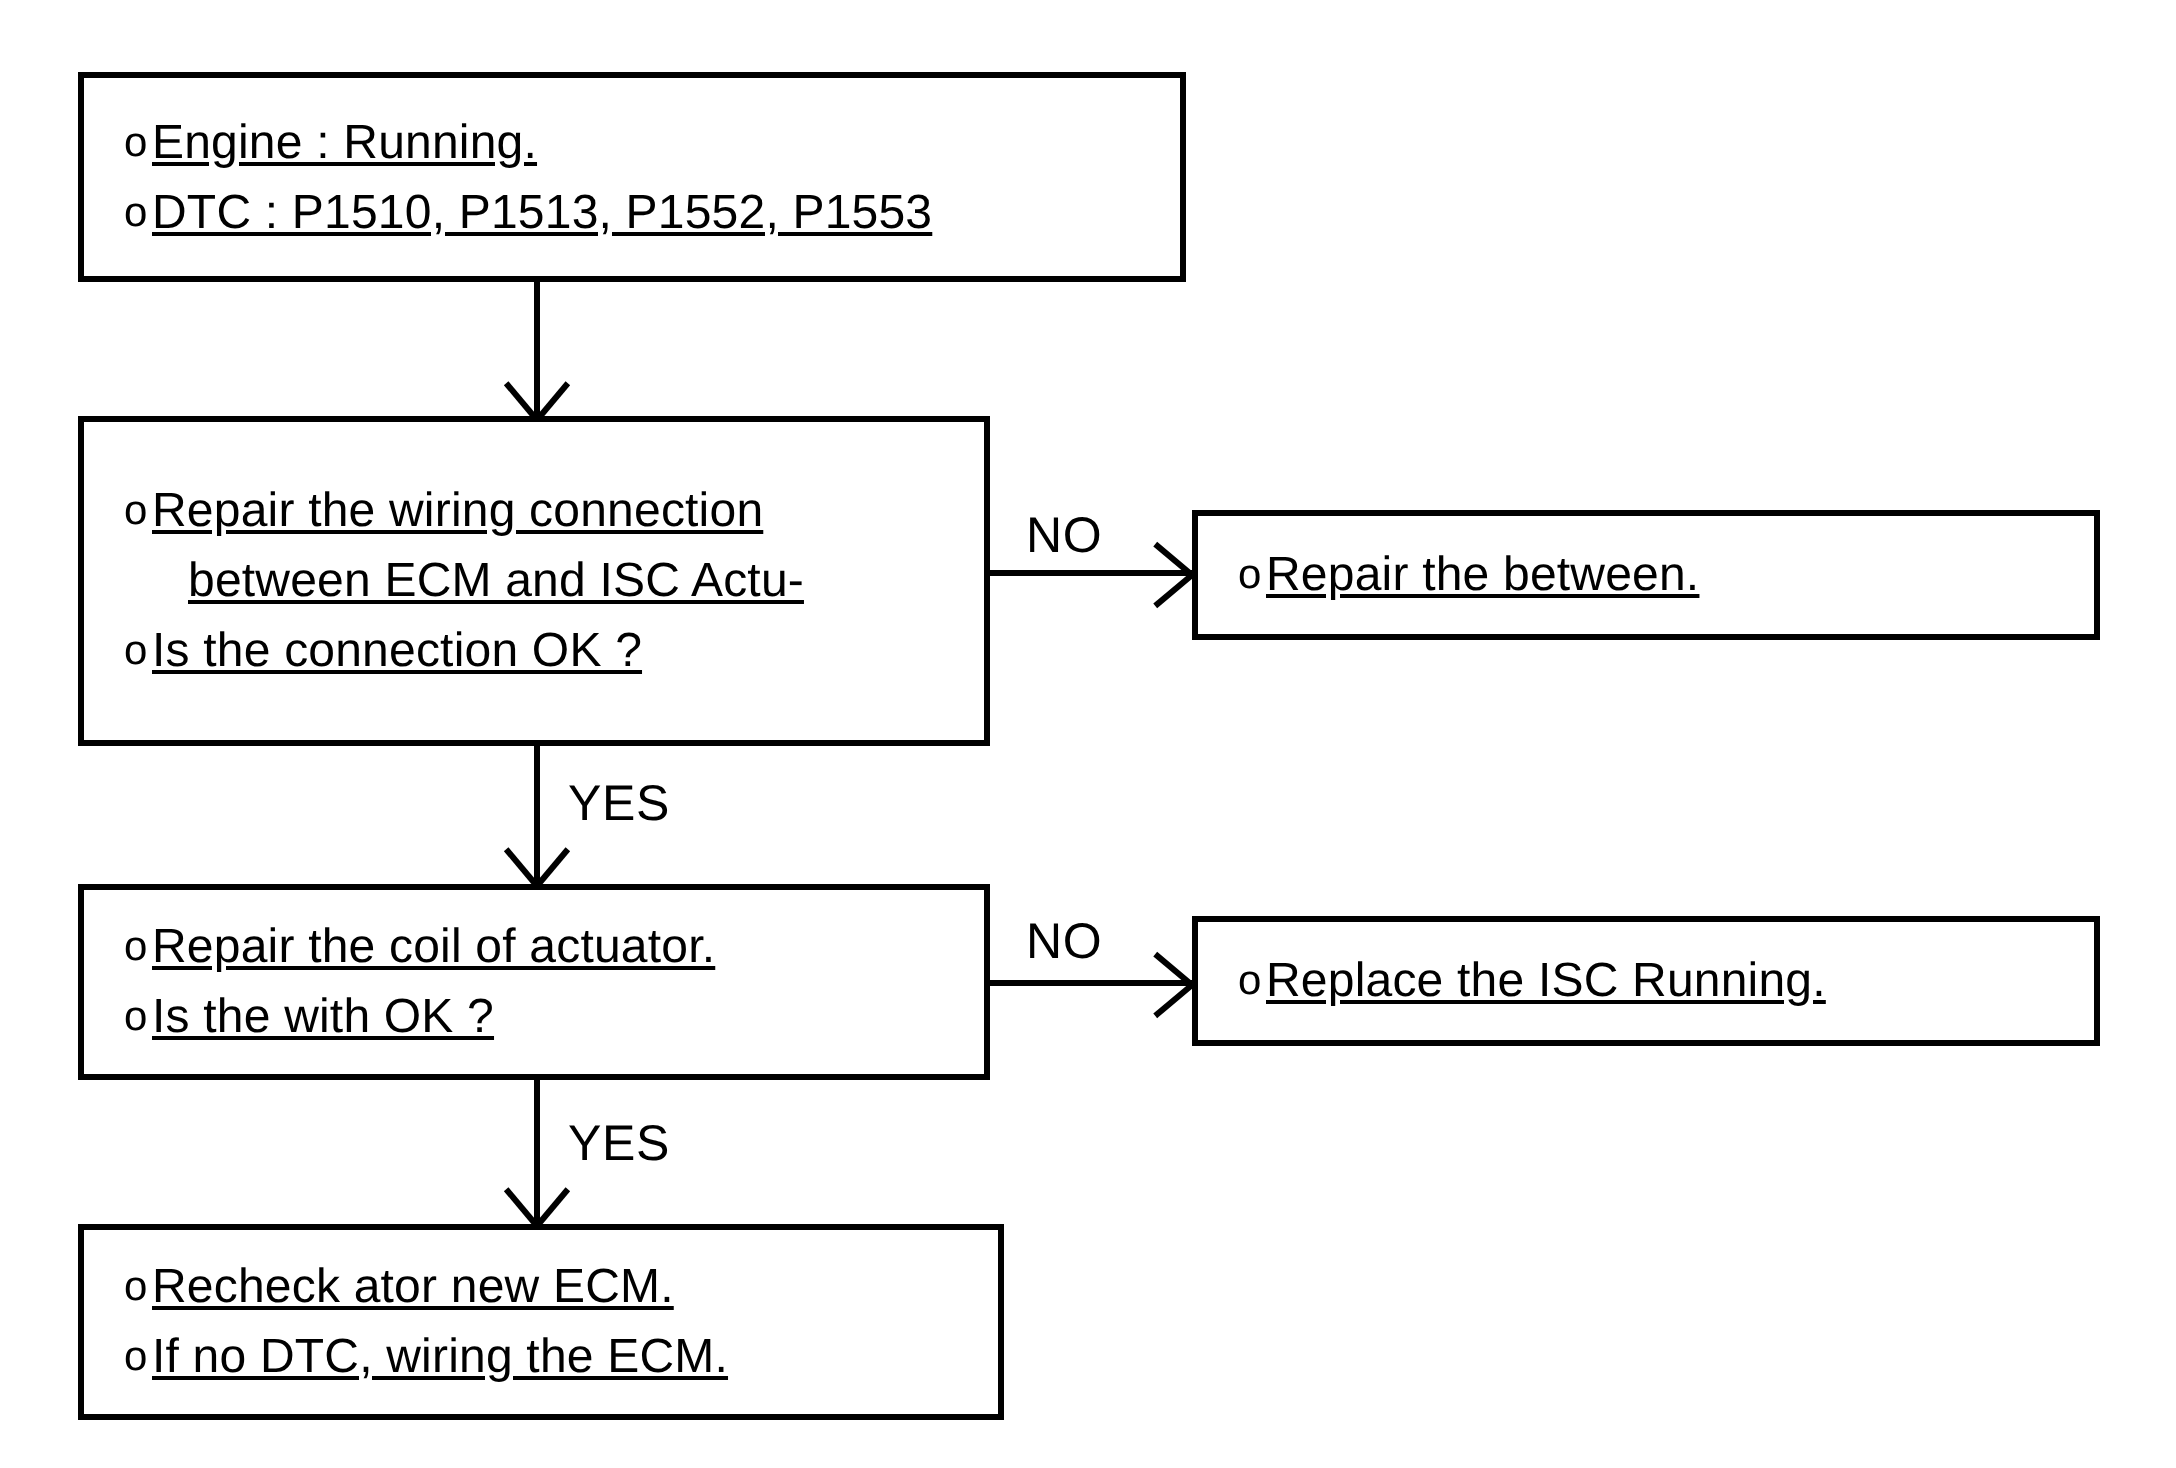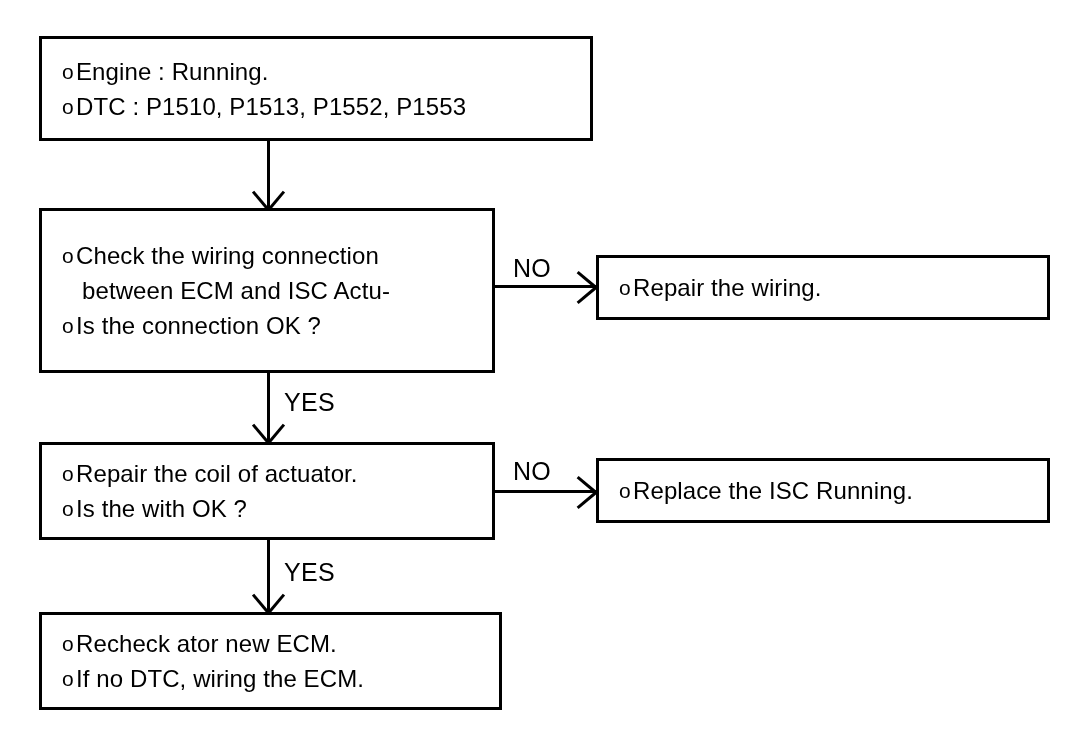--- a/index.html
+++ b/index.html
@@ -49,23 +49,24 @@
     flex: 0 0 34px;
     text-align: left;
     padding-left: 20px;
     box-sizing: border-box;
     font-size: 21px;
     line-height: 35px;
   }
   .bullet-text {
     flex: 1 1 auto;
     padding-right: 6px;
+    text-decoration: underline;
   }
   .bullet-cont {
-    padding-left: 40px;
+    padding-left: 52px;
   }
 
   
   .vline {
     position: absolute;
     width: 3px;
     background: #000000;
   }
   .hline {
     position: absolute;
@@ -148,41 +149,41 @@
     </div>
   </div>
 
   <div class="vline" style="left:267px; top:141px; height:68px;"></div>
   <div class="arrow-down" style="left:267px; top:186px;"></div>
 
   <div class="node" style="left:39px; top:208px; width:456px; height:165px;">
     <div class="node-body">
       <div class="bullet-line">
         <span class="bullet-mark">o</span>
-        <span class="bullet-text">Check the wiring connection</span>
+        <span class="bullet-text">Repair the wiring connection</span>
       </div>
       <div class="bullet-line bullet-cont">
         <span class="bullet-text">between ECM and ISC Actu-</span>
       </div>
       <div class="bullet-line">
         <span class="bullet-mark">o</span>
         <span class="bullet-text">Is the connection OK ?</span>
       </div>
     </div>
   </div>
 
   <div class="hline" style="left:495px; top:285px; width:101px;"></div>
   <div class="arrow-right" style="left:572px; top:286px;"></div>
   <div class="edge-label" style="left:513px; top:256px;">NO</div>
 
   <div class="node" style="left:596px; top:255px; width:454px; height:65px;">
     <div class="node-body">
       <div class="bullet-line">
         <span class="bullet-mark">o</span>
-        <span class="bullet-text">Repair the wiring.</span>
+        <span class="bullet-text">Repair the between.</span>
       </div>
     </div>
   </div>
 
   <div class="vline" style="left:267px; top:373px; height:69px;"></div>
   <div class="arrow-down" style="left:267px; top:419px;"></div>
   <div class="edge-label" style="left:284px; top:390px;">YES</div>
 
   <div class="node" style="left:39px; top:442px; width:456px; height:98px;">
     <div class="node-body">

